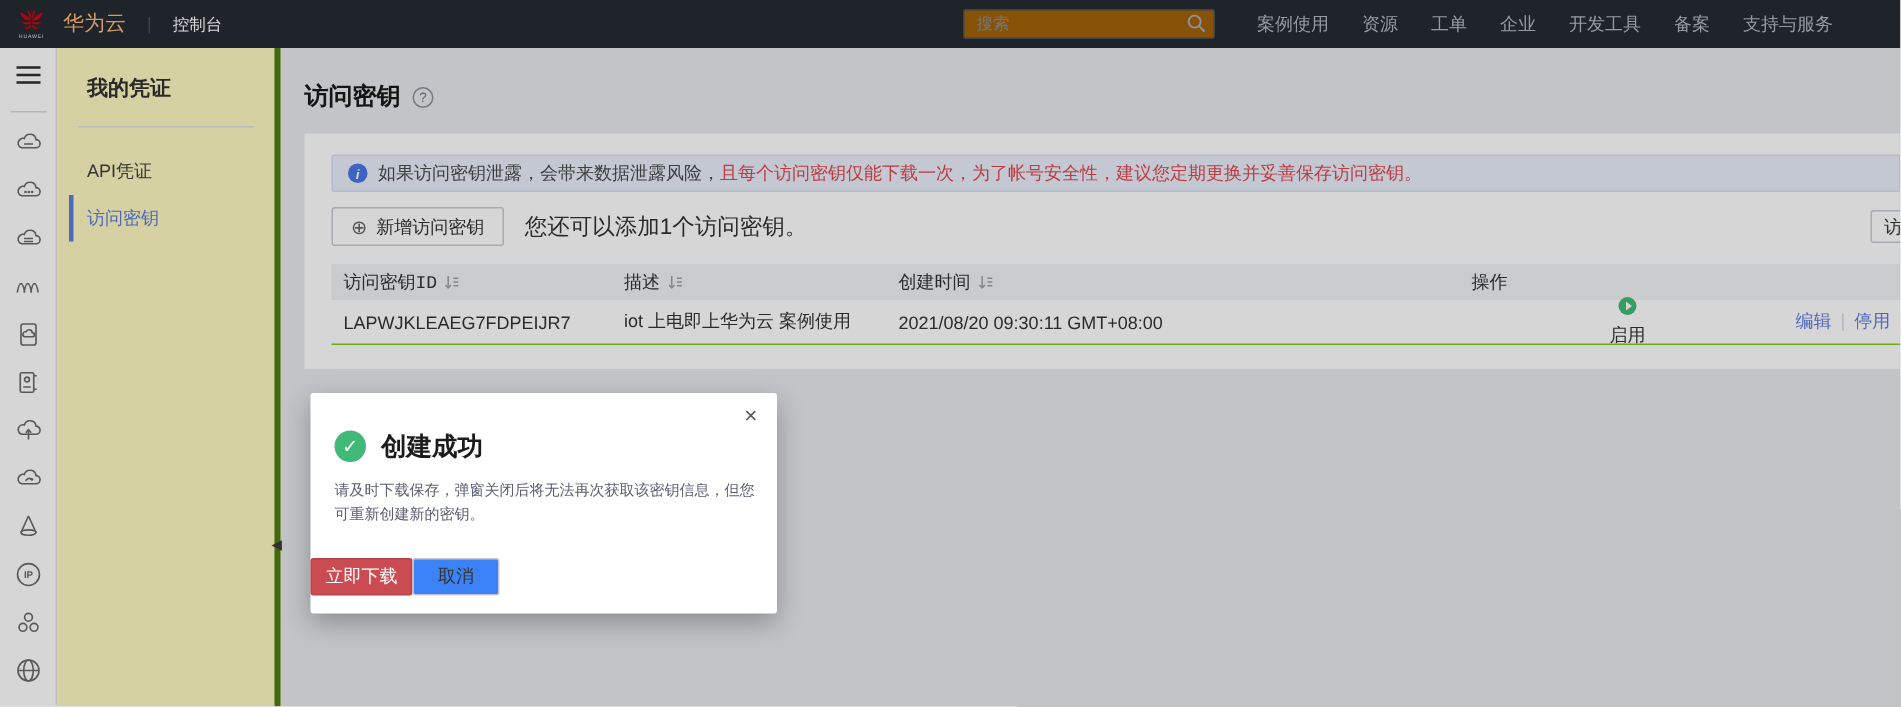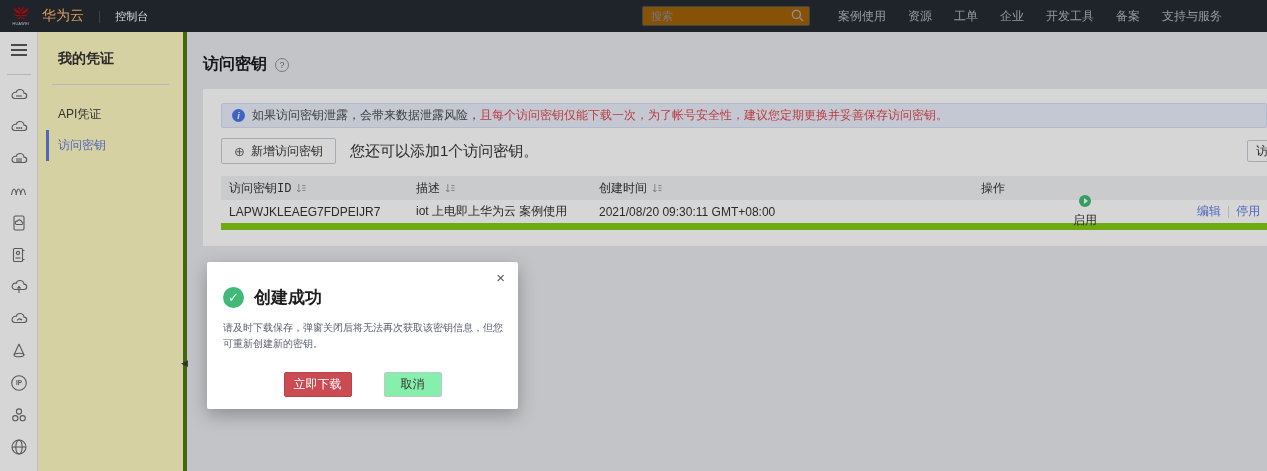--- a/index.html
+++ b/index.html
@@ -64,21 +64,21 @@
   .quota-hint { font-size:15px; color:#333; margin-left:14px; }
   .edge-box { margin-left:auto; margin-right:-40px; width:60px; height:22px;
     border:1px solid #c8ccd3; border-radius:2px; background:#fff; font-size:12px; color:#333;
     padding:2px 0 0 8px; overflow:hidden; white-space:nowrap; cursor:text; }
 
   .table { margin-top:12px; width:1046px; font-size:12px; }
   .t-head, .t-row { display:grid; grid-template-columns:187px 183px 382px 216px 1fr;
     align-items:center; }
   .t-head { background:#f0f2f5; height:24px; color:#333; }
   .t-head .cell { display:flex; align-items:center; gap:5px; padding-left:8px;font-family:Liberation Mono, monospace; }
-  .t-row { height:30px; background:#fff; border-bottom:7px solid #84cc16; color:#333; }
+  .t-row { height:30px; background:#fff; border-bottom:1px solid #84cc16; color:#333; }
   .t-row .cell { padding-left:8px; overflow:hidden; white-space:nowrap; }
   .sort-ic { cursor:pointer; flex:none; }
   .status-cell { display:flex; align-items:center; gap:5px;flex-direction:column; }
   .status-dot { width:12px; height:12px; border-radius:50%; background:#3fbb73; flex:none;
     display:flex; align-items:center; justify-content:center; }
   .status-dot i { display:block; width:0; height:0; border-left:4px solid #fff;
     border-top:3px solid transparent; border-bottom:3px solid transparent; margin-left:1px; }
   .link { color:#5e7ce0; cursor:pointer; }
   .sep { color:#d5d8dd; margin:0 6px; }
 
@@ -87,25 +87,25 @@
   .modal { position:absolute; left:207px; top:262px; width:311px; height:147px; background:#fff;
     border-radius:2px; box-shadow:0 6px 18px rgba(0,0,0,.28); z-index:20; }
   .modal-close { position:absolute; right:13px; top:8px; font-size:15px; color:#55595f;
     cursor:pointer; line-height:1; }
   .modal-head { display:flex; align-items:center; gap:10px; padding:24px 16px 0; }
   .check-circle { width:21px; height:21px; border-radius:50%; background:#41ba79; color:#fff;
     font-size:13px; font-weight:bold; display:flex; align-items:center; justify-content:center;
     flex:none; }
   .modal-title { font-size:17px; font-weight:bold; color:#1c1c1c; }
   .modal-body { padding:11px 11px 0 16px; font-size:10px; line-height:1.6; color:#5b6070; }
-  .modal-foot { margin-top:20px; display:flex; justify-content:center; gap:16px; }
+  .modal-foot { margin-top:20px; display:flex; gap:0; }
   .btn-danger { height:25px; padding:0 9px; background:#cb4b52; border:1px solid #b8444a;
     border-radius:2px; color:#fff; font-size:12px; cursor:pointer; font-family:inherit; }
-  .btn-plain { height:25px; padding:0 16px; background:#86efac; border:1px solid #c3c7cd;
-    border-radius:2px; color:#333; font-size:12px; cursor:pointer; font-family:Liberation Sans, sans-serif;margin-left:16px; }
+  .btn-plain { height:25px; padding:0 16px; background:#3b82f6; border:1px solid #c3c7cd;
+    border-radius:2px; color:#333; font-size:12px; cursor:pointer; font-family:Liberation Sans, sans-serif; }
 
   .collapse-handle { position:absolute; left:181px; top:358px; z-index:5; color:#3a3a3a;
     font-size:9px; cursor:pointer; }
 
   svg { display:block; }
 </style>
 </head>
 <body>
 
 <div class="app">

